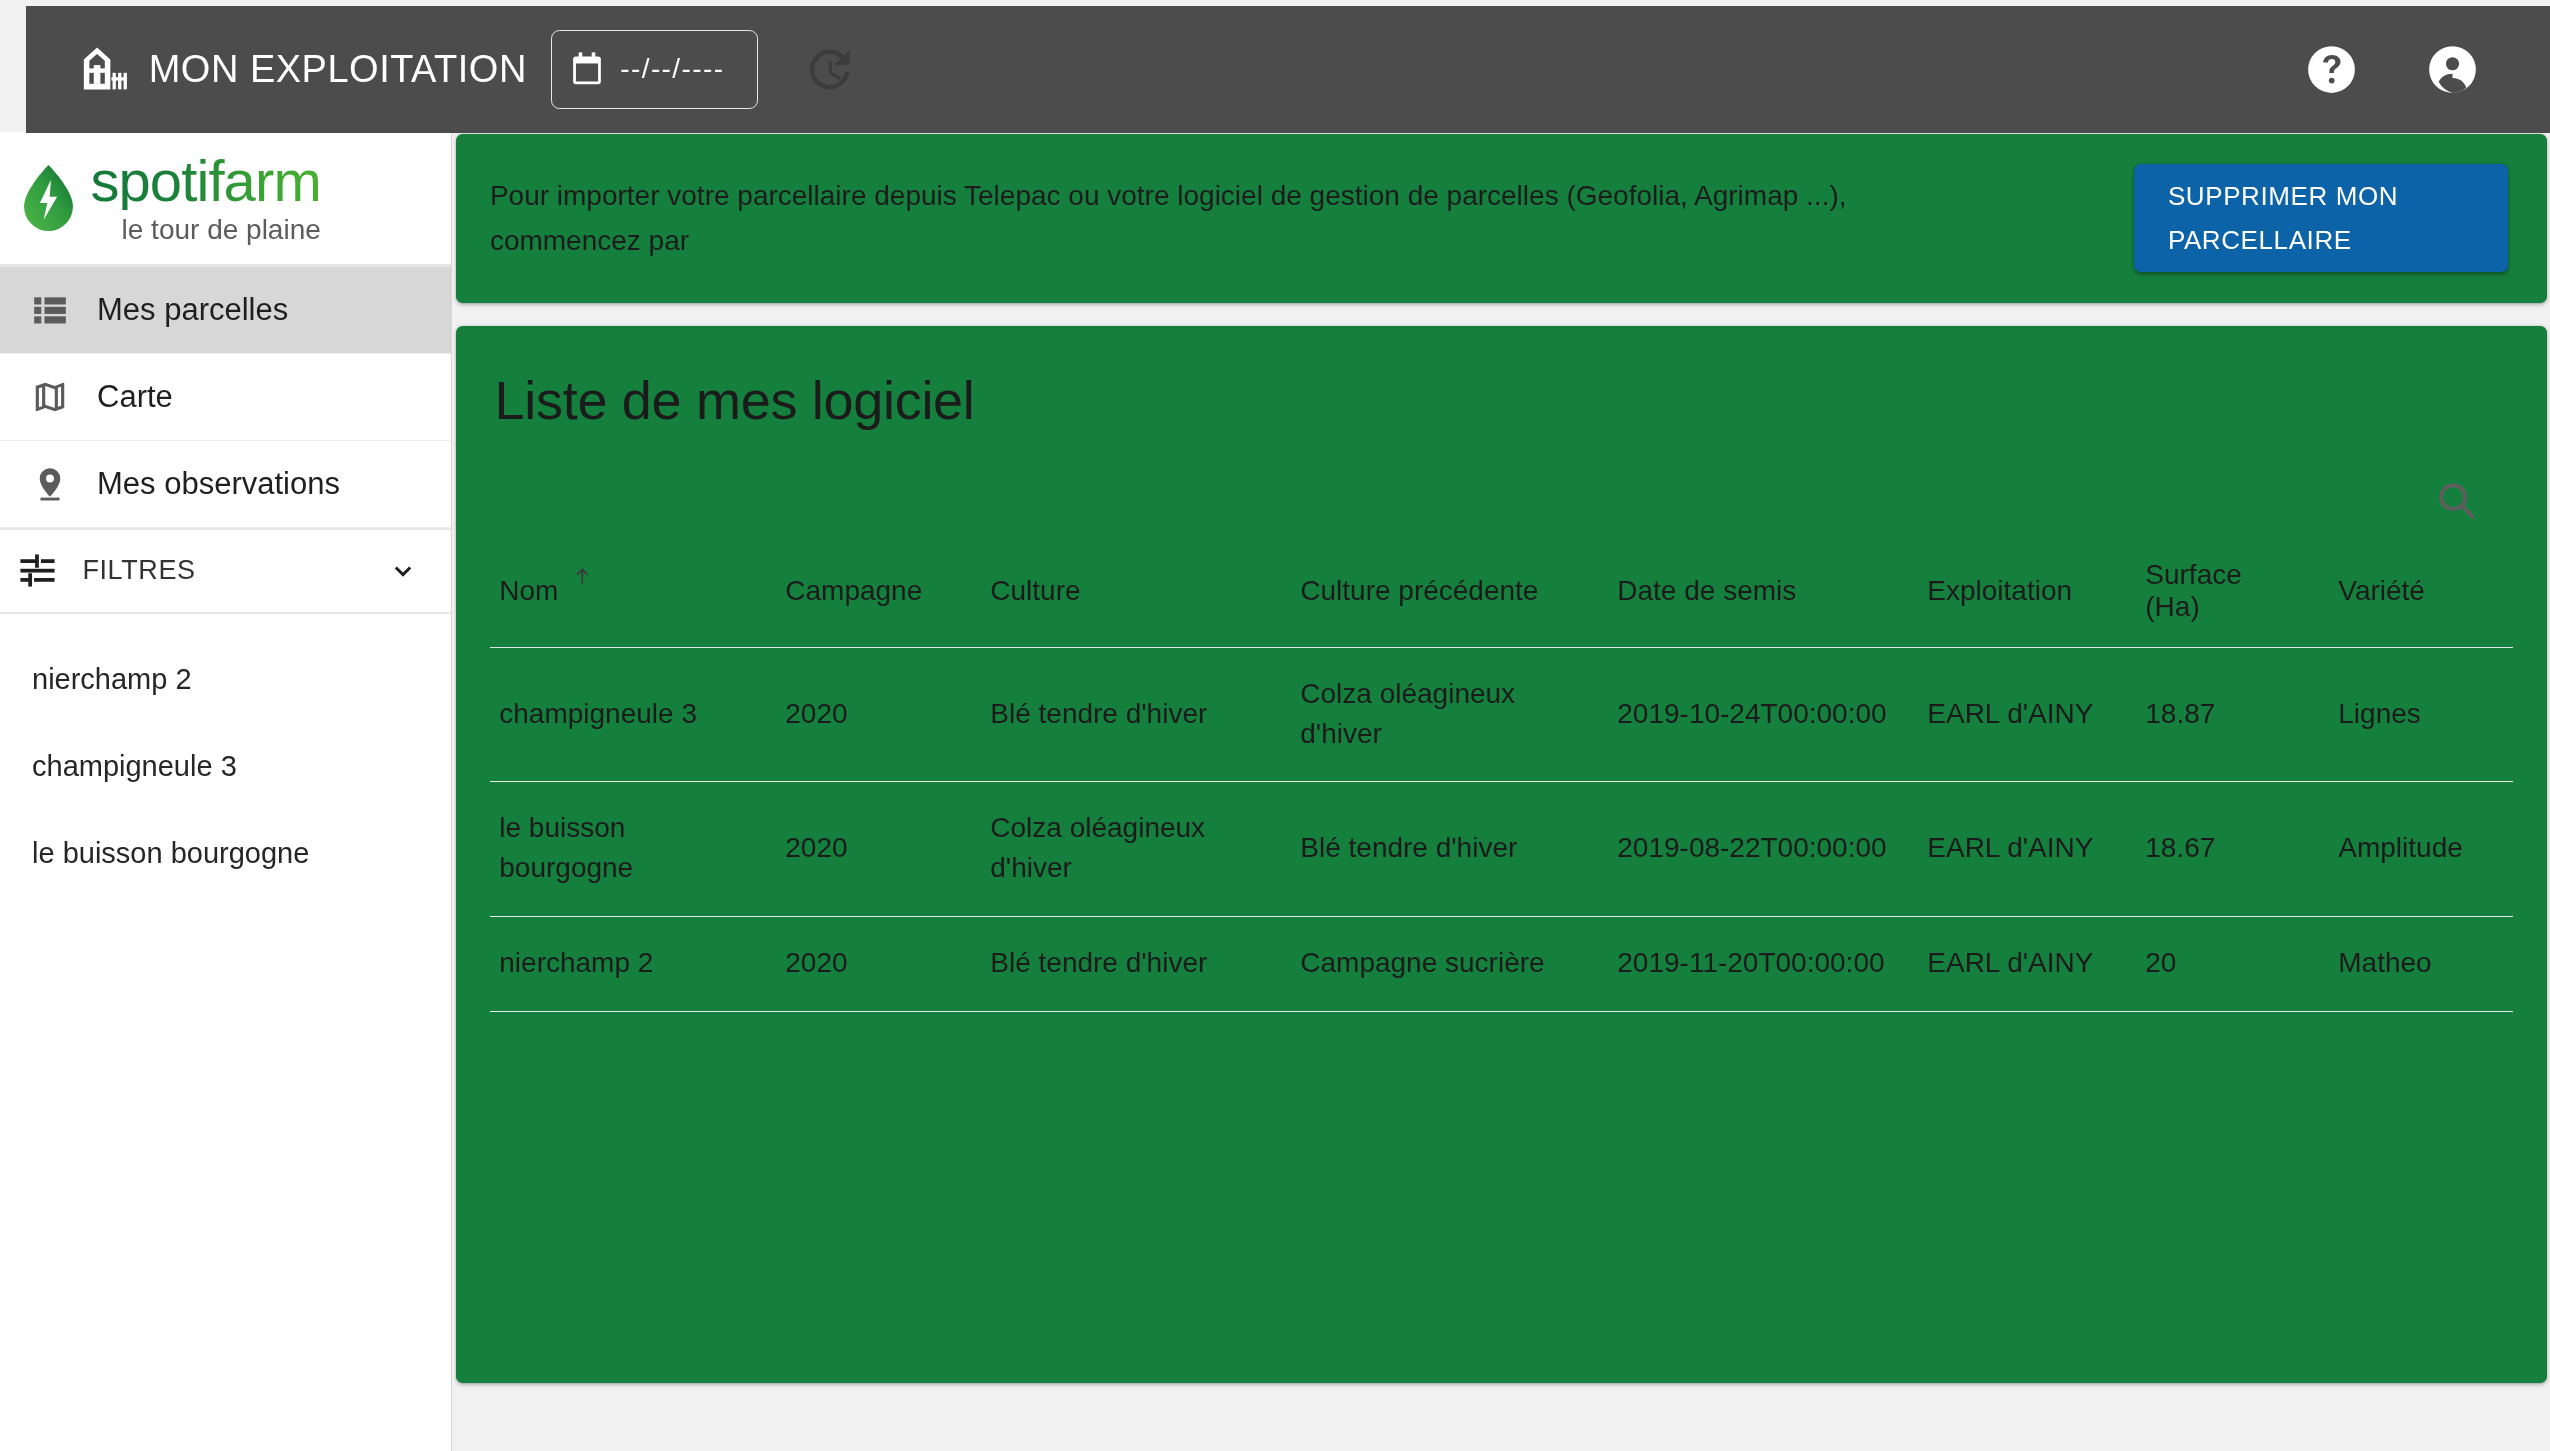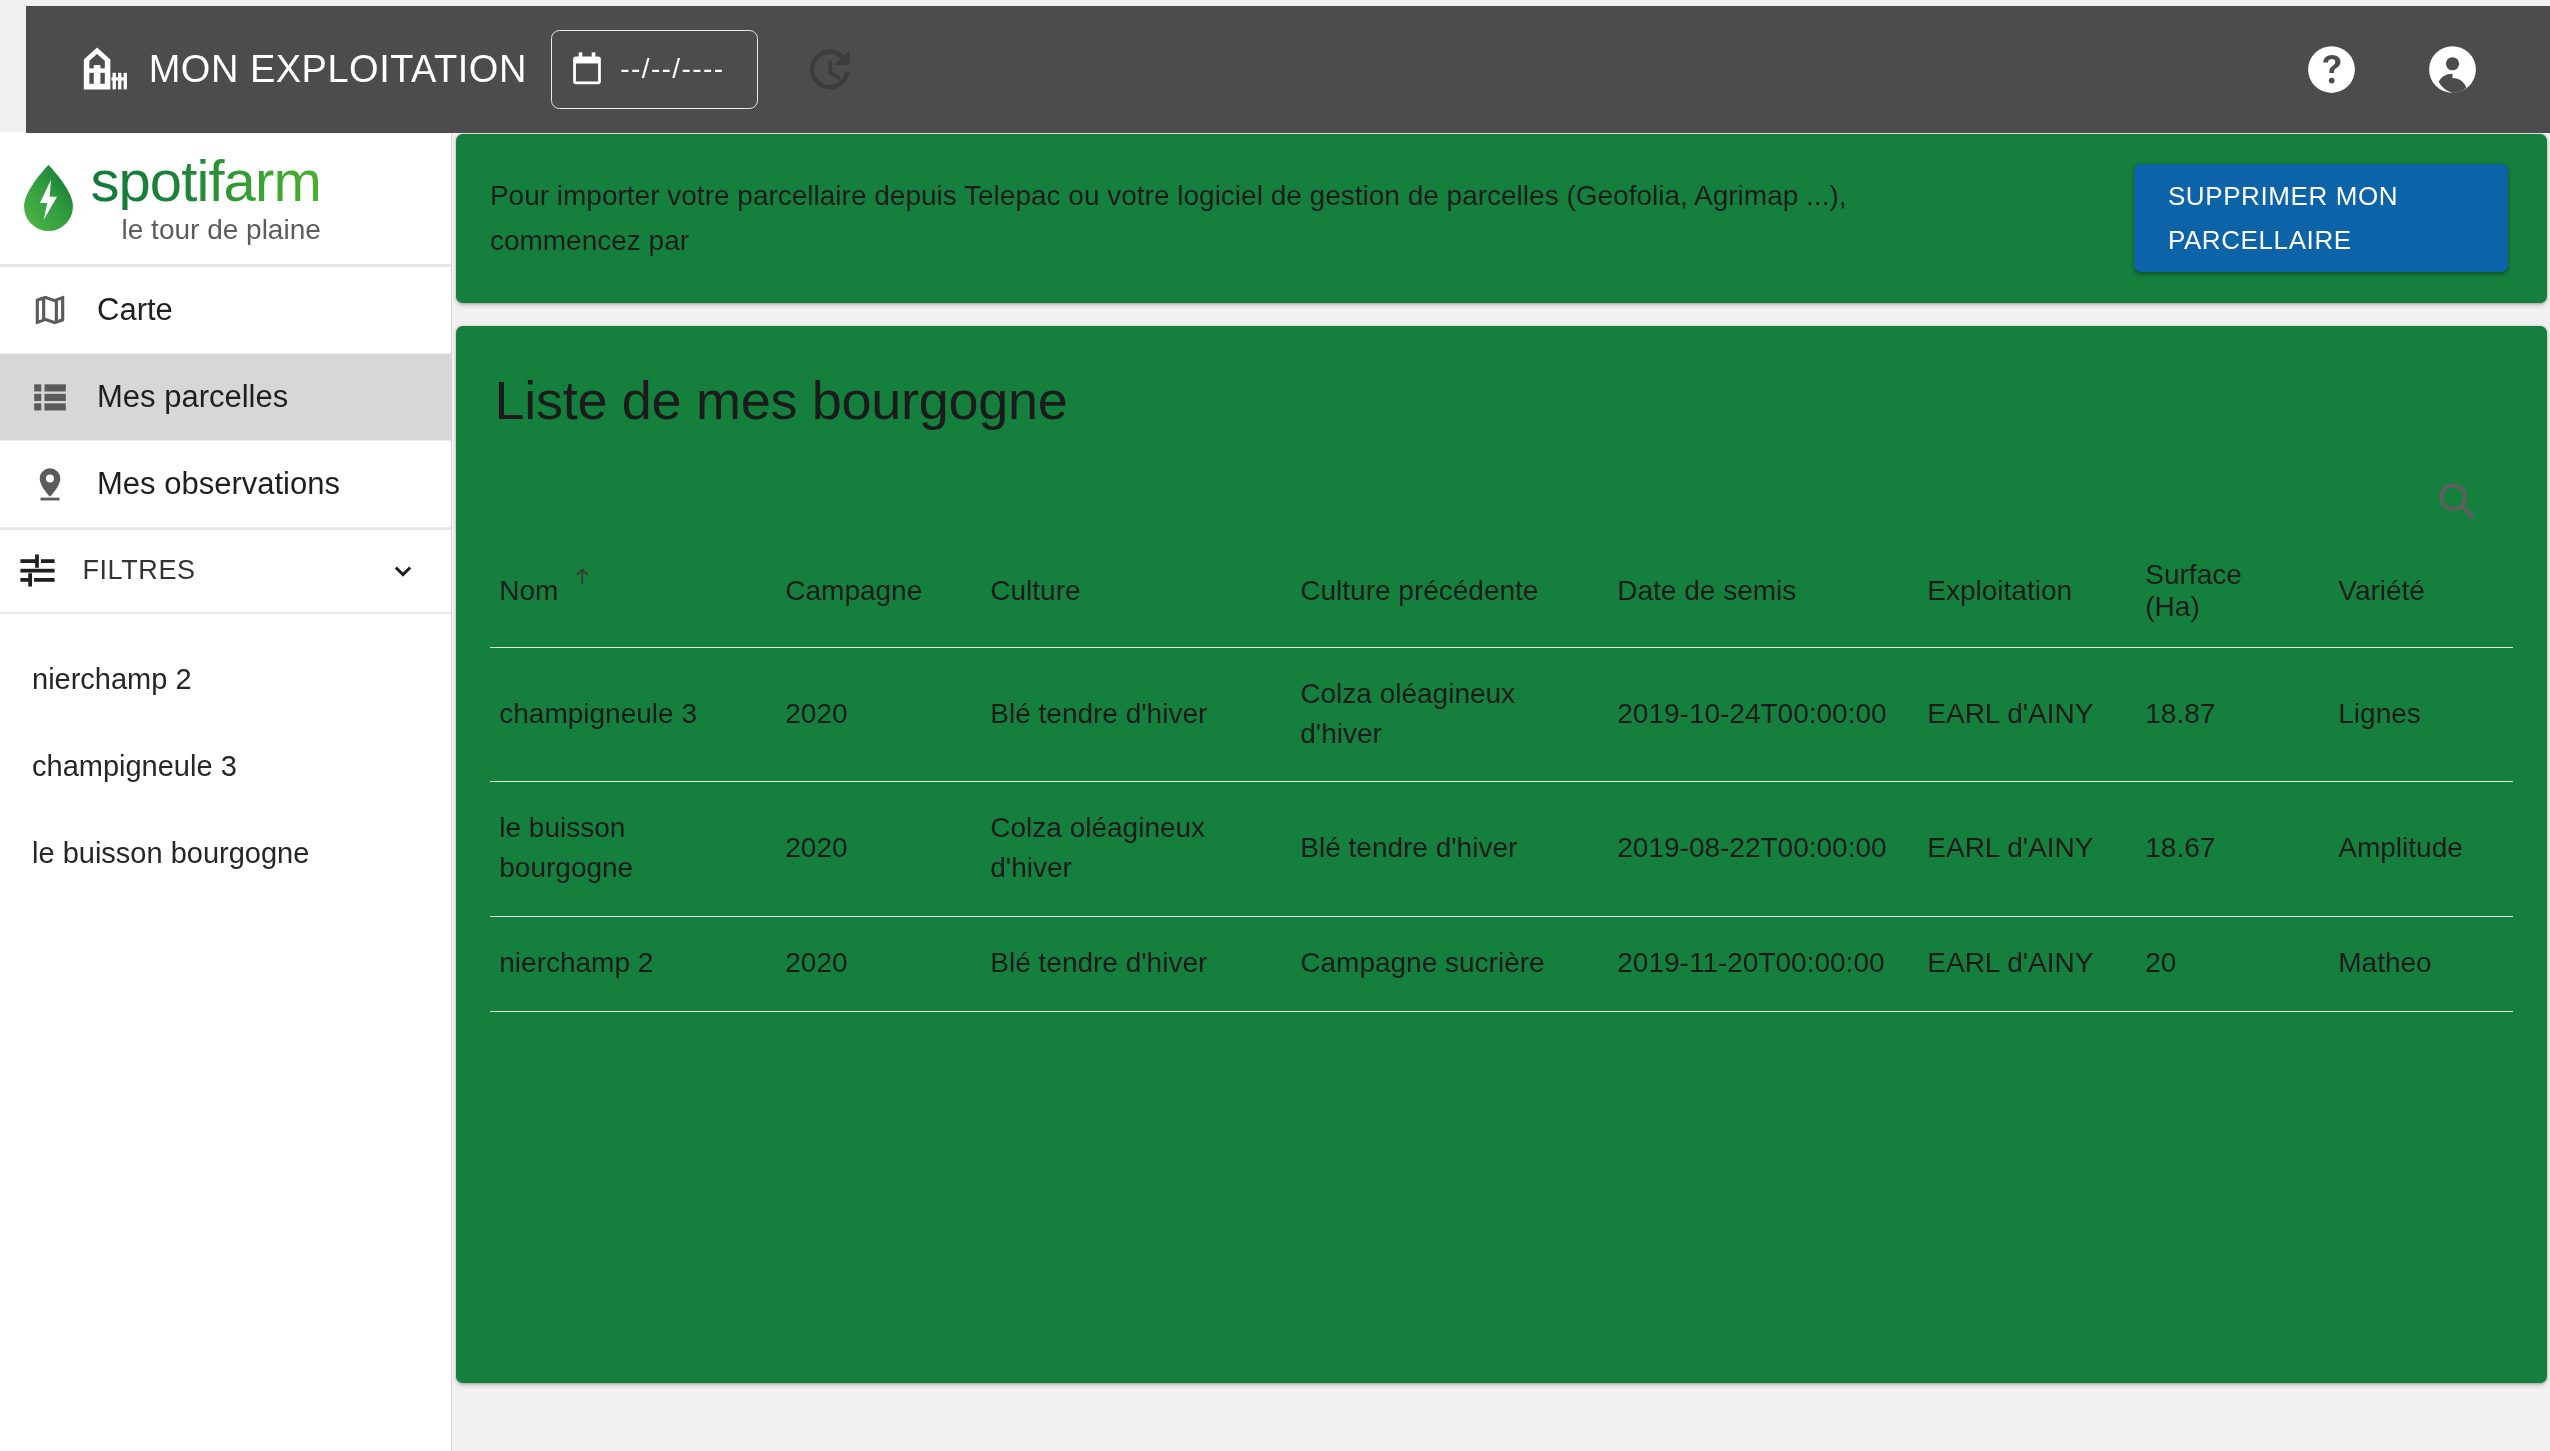--- a/index.html
+++ b/index.html
@@ -217,41 +217,41 @@
       <path fill="#ffffff" d="M22 12 L13 31 L19 31 L16 45 L27 26 L21 26 Z"></path>
     </svg>
     <div class="logo-text">
       <div class="logo-word">spotifarm</div>
       <div class="logo-sub">le tour de plaine</div>
     </div>
   </div>
 
   <div class="nav-sep"></div>
 
-  <div class="nav-item">
-    <span class="nav-ico">
-      <svg width="38" height="38" viewBox="0 0 24 24">
-          <path fill="#5b5b5b" d="M15 19l-6-2.1V5l6 2.1V19zM20.5 3l-.16.03L15 5.1 9 3 3.36 4.9c-.21.07-.36.25-.36.48V20.5c0 .28.22.5.5.5l.16-.03L9 18.9l6 2.1 5.64-1.9c.21-.7.36-.25.36-.48V3.5c0-.28-.22-.5-.5-.5zM5 6.46l2-.68v12.08l-2 .68V6.46zm14 11.08l-2 .68V6.15l2-.68v12.07z"></path>
-        </svg>
-    </span>
-    <span class="nav-label">Carte</span>
-  </div>
-
   <div class="nav-item active">
     <span class="nav-ico">
       <svg width="38" height="38" viewBox="0 0 24 24">
         <rect x="2" y="4" width="4.5" height="4.5" fill="#5b5b5b"></rect>
         <rect x="8.5" y="4" width="13.5" height="4.5" fill="#5b5b5b"></rect>
         <rect x="2" y="10" width="4.5" height="4.5" fill="#5b5b5b"></rect>
         <rect x="8.5" y="10" width="13.5" height="4.5" fill="#5b5b5b"></rect>
         <rect x="2" y="16" width="4.5" height="4.5" fill="#5b5b5b"></rect>
         <rect x="8.5" y="16" width="13.5" height="4.5" fill="#5b5b5b"></rect>
       </svg>
     </span>
     <span class="nav-label">Mes parcelles</span>
+  </div>
+
+  <div class="nav-item">
+    <span class="nav-ico">
+      <svg width="38" height="38" viewBox="0 0 24 24">
+          <path fill="#5b5b5b" d="M15 19l-6-2.1V5l6 2.1V19zM20.5 3l-.16.03L15 5.1 9 3 3.36 4.9c-.21.07-.36.25-.36.48V20.5c0 .28.22.5.5.5l.16-.03L9 18.9l6 2.1 5.64-1.9c.21-.7.36-.25.36-.48V3.5c0-.28-.22-.5-.5-.5zM5 6.46l2-.68v12.08l-2 .68V6.46zm14 11.08l-2 .68V6.15l2-.68v12.07z"></path>
+        </svg>
+    </span>
+    <span class="nav-label">Carte</span>
   </div>
 
   <div class="nav-item">
     <span class="nav-ico">
       <svg width="38" height="38" viewBox="0 0 24 24">
         <path fill="#5b5b5b" d="M12 2a6.5 6.5 0 0 0-6.5 6.5C5.5 13.4 12 20 12 20s6.5-6.6 6.5-11.5A6.5 6.5 0 0 0 12 2zm0 9a2.5 2.5 0 1 1 0-5 2.5 2.5 0 0 1 0 5z"></path>
         <rect x="6" y="20.6" width="12" height="1.8" fill="#5b5b5b"></rect>
       </svg>
     </span>
     <span class="nav-label">Mes observations</span>
@@ -292,21 +292,21 @@
       <span>commencez par</span>
     </div>
     <button class="danger-btn">
       <span>SUPPRIMER MON</span>
       <span>PARCELLAIRE</span>
     </button>
   </div>
 
   <div class="table-card card">
 
-    <div class="page-title">Liste de mes bourgogne</div>
+    <div class="page-title">Liste de mes logiciel</div>
 
     <div class="toolbar">
       <div class="search-btn">
         <svg width="47" height="47" viewBox="0 0 24 24">
           <circle cx="10.3" cy="10.3" r="6.1" fill="none" stroke="#5e5e5e" stroke-width="2"></circle>
           <line x1="14.9" y1="14.9" x2="20.2" y2="20.2" stroke="#5e5e5e" stroke-width="2.1" stroke-linecap="round"></line>
         </svg>
       </div>
     </div>
 

